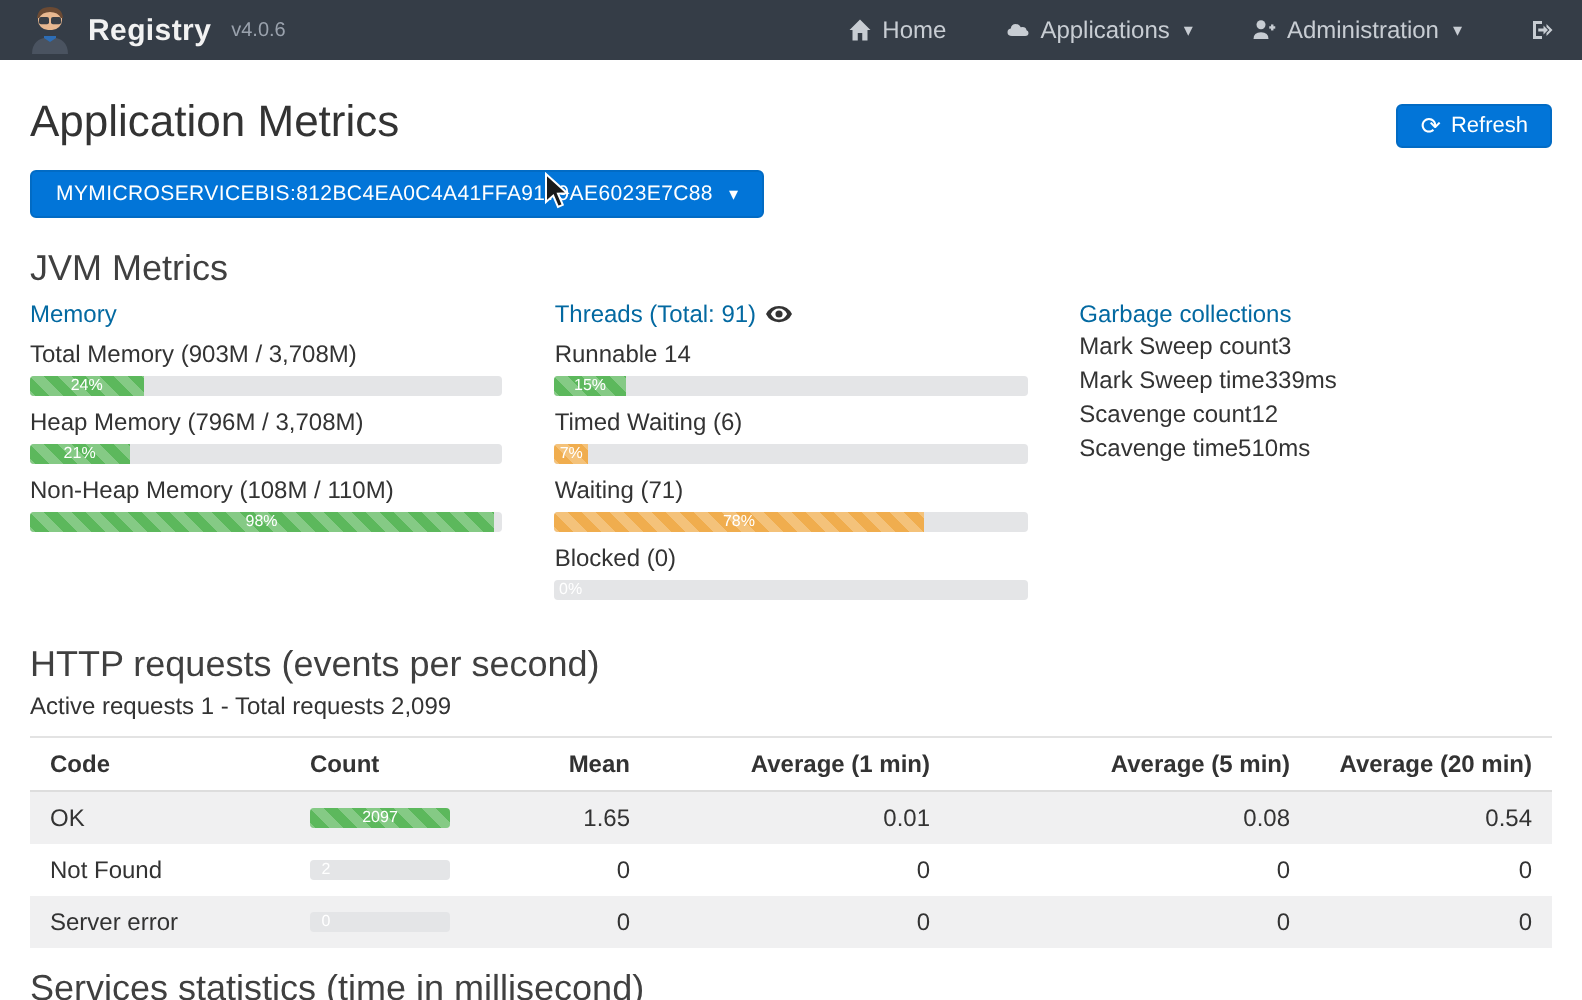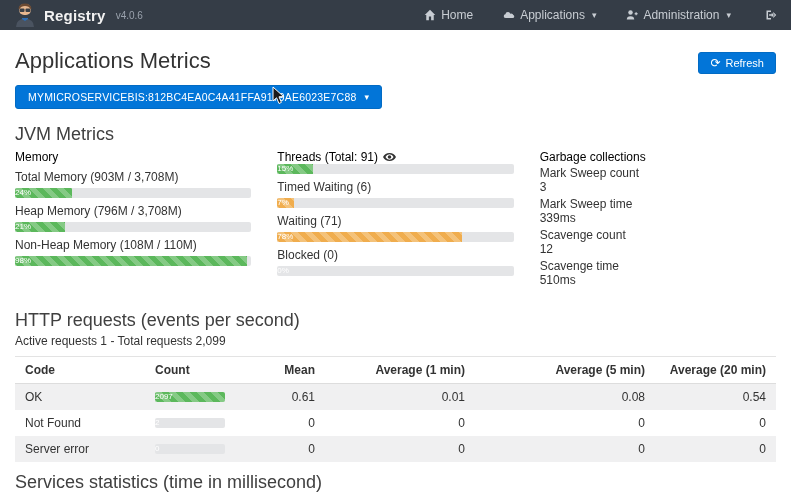--- a/index.html
+++ b/index.html
@@ -32,32 +32,32 @@
     background:#0275d8; color:#fff; border:1px solid #026bc4; border-radius:3px;
     cursor:pointer; font-family:inherit; display:inline-flex; align-items:center; gap:5px;
   }
   .refresh-btn { font-size:11px; padding:4px 11px; }
   .refresh-glyph { font-size:12px; line-height:1; }
   .instance-btn { font-size:10.5px; padding:5px 12px; margin-top:11px; letter-spacing:.2px; }
   .instance-btn .caret { font-size:9px; margin-left:3px; }
   
   .section-h { margin-top:15px; }
   .jvm-grid { display:grid; grid-template-columns:1fr 1fr 1fr; column-gap:26px; margin-top:5px; }
-  .col-title { font-size:12px; color:#000000; display:flex; align-items:center; gap:5px; }
+  .col-title { font-size:12px; color:#0369a1; display:flex; align-items:center; gap:5px; }
   .metric-label { font-size:12px; margin-top:6px; margin-bottom:4px; }
   .progress { background:#e4e5e7; height:10px; border-radius:2px; overflow:hidden; }
   .progress-bar {
-    float:left; height:100%; text-align:left; color:#fff;
+    float:left; height:100%; text-align:center; color:#fff;
     font-size:8px; line-height:10px; white-space:nowrap;
     background-image:linear-gradient(45deg, rgba(255,255,255,.25) 25%, transparent 25%,
       transparent 50%, rgba(255,255,255,.25) 50%, rgba(255,255,255,.25) 75%, transparent 75%, transparent);
     background-size:14px 14px;
   }
   .eye-icon { width:13px; height:10px; fill:#333; cursor:pointer; }
-  .gc-row { display:flex; justify-content:space-between; font-size:12px; padding:1.5px 0;flex-direction:column; }
+  .gc-row { display:flex; justify-content:flex-start; font-size:12px; padding:1.5px 0; }
   
   .subtitle { font-size:12px; margin:3px 0 8px; }
   table { width:100%; border-collapse:collapse; font-size:12px; table-layout:fixed; }
   th { font-weight:bold; padding:6px 10px; border-top:1px solid #e3e3e3; border-bottom:1px solid #ddd; text-align:left; }
   td { padding:6px 10px; }
   tbody tr:nth-child(odd) { background:#f0f0f1; }
   .num { text-align:right; }
   .count-track { width:70px; }
   .http-section { margin-top:22px; }
   .svc-section { margin-top:10px; }
@@ -110,21 +110,21 @@
         <path d="M9 5 L12 8 L9 11 L9 9 L5.5 9 L5.5 7 L9 7 Z"></path>
         <path d="M11 4 L15 8 L11 12 L11 10 L13 8 L11 6 Z"></path>
       </svg>
     </div>
   </div>
 </nav>
 
 <div class="container">
 
   <div class="page-header">
-    <h2>Applications Metrics</h2>
+    <h2>Application Metrics</h2>
     <button class="btn-blue refresh-btn">
       <span class="refresh-glyph">⟳</span>
       <span>Refresh</span>
     </button>
   </div>
 
   <button class="btn-blue instance-btn">
     <span>MYMICROSERVICEBIS:812BC4EA0C4A41FFA9179AE6023E7C88</span>
     <span class="caret">▾</span>
   </button>
@@ -160,20 +160,21 @@
     <div>
       <div class="col-title">
         <span>Threads (Total: 91)</span>
         <svg class="eye-icon" viewBox="0 0 16 10">
           <path d="M8 0 Q13.5 0 16 5 Q13.5 10 8 10 Q2.5 10 0 5 Q2.5 0 8 0 Z M8 1.6 Q4.6 1.6 3 5 Q4.6 8.4 8 8.4 Q11.4 8.4 13 5 Q11.4 1.6 8 1.6 Z"></path>
           <circle cx="8" cy="5" r="2.2"></circle>
         </svg>
       </div>
       <div id="thread-bars">
   <div class="metric-group">
+    <div class="metric-label">Runnable 14</div>
     <div class="progress">
       <div class="progress-bar" style="width: 15%; background-color: rgb(92, 184, 92);"><span class="bar-label">15%</span></div>
     </div>
   </div>
 
   <div class="metric-group">
     <div class="metric-label">Timed Waiting (6)</div>
     <div class="progress">
       <div class="progress-bar" style="width: 7%; background-color: rgb(240, 173, 78);"><span class="bar-label">7%</span></div>
     </div>
@@ -243,21 +244,21 @@
         </tr>
       </thead>
     <tbody id="http-body">
   <tr>
     <td class="td-code">OK</td>
     <td>
       <div class="progress count-track">
         <div class="progress-bar" style="width: 100%; background-color: rgb(92, 184, 92);"><span class="bar-label">2097</span></div>
       </div>
     </td>
-    <td class="num td-mean">0.61</td>
+    <td class="num td-mean">1.65</td>
     <td class="num td-a1">0.01</td>
     <td class="num td-a5">0.08</td>
     <td class="num td-a15">0.54</td>
   </tr>
 
   <tr>
     <td class="td-code">Not Found</td>
     <td>
       <div class="progress count-track">
         <div class="progress-bar" style="width: 0%; background-color: transparent; background-image: none; min-width: 16px;"><span class="bar-label">2</span></div>

